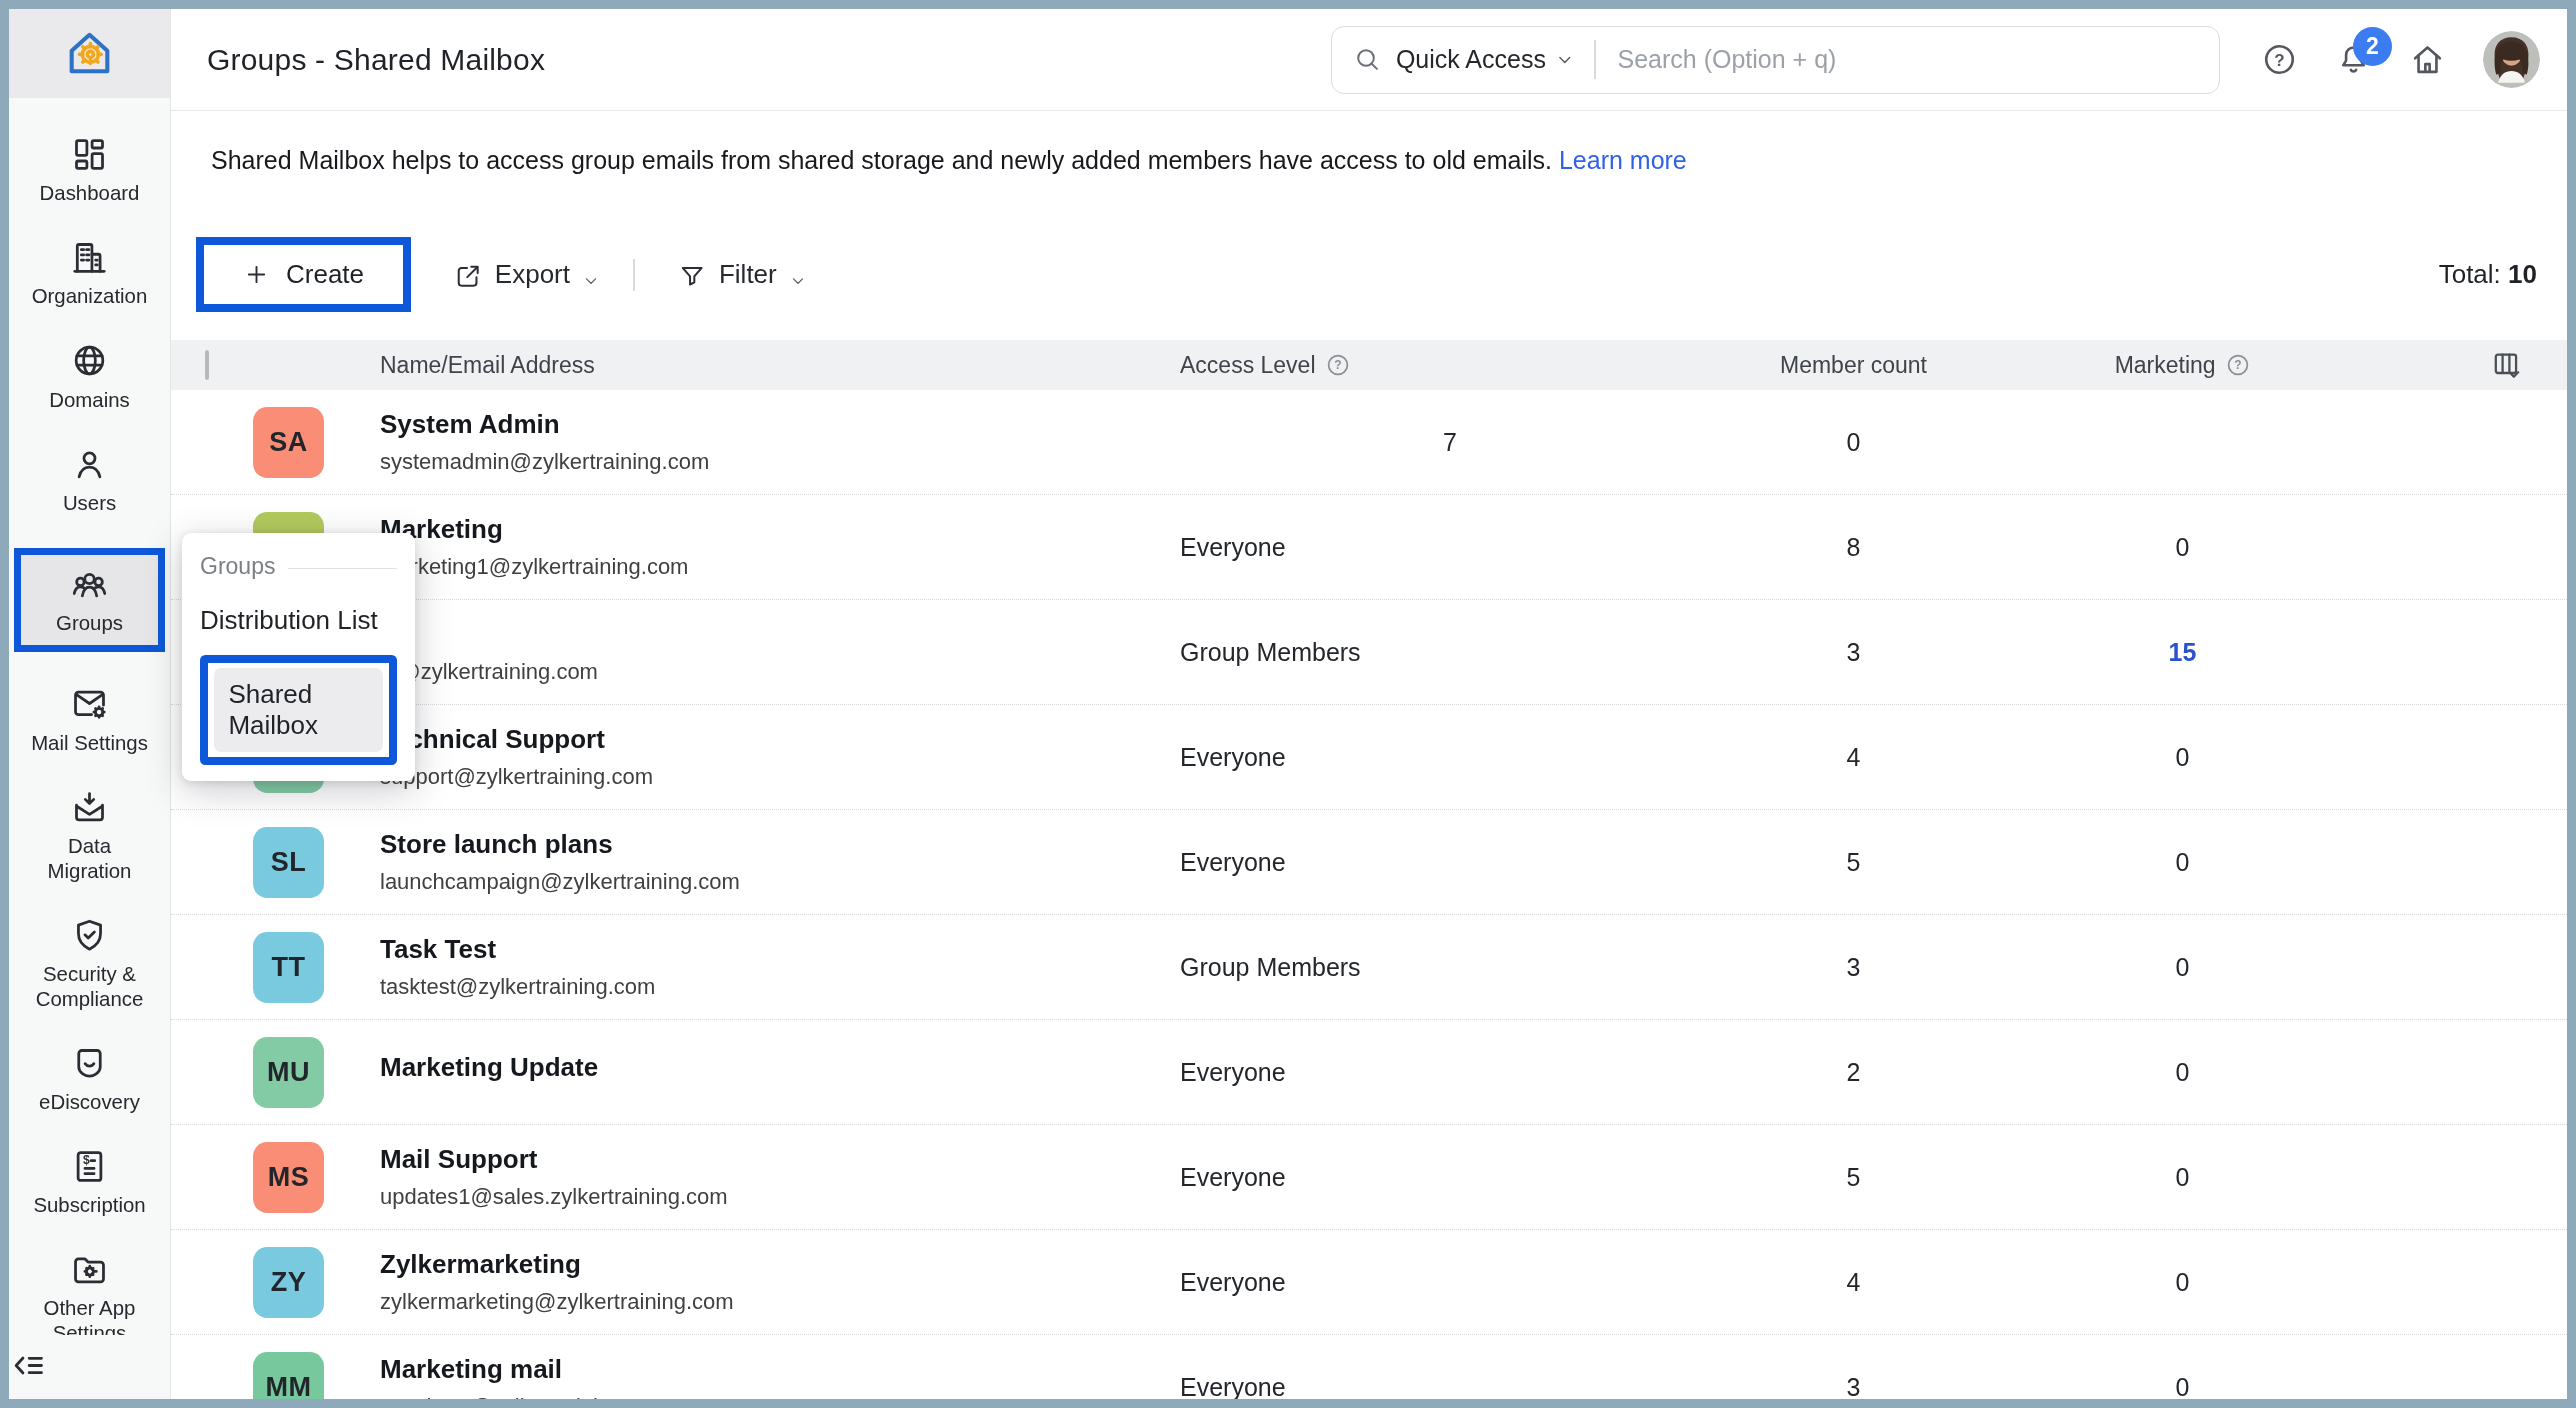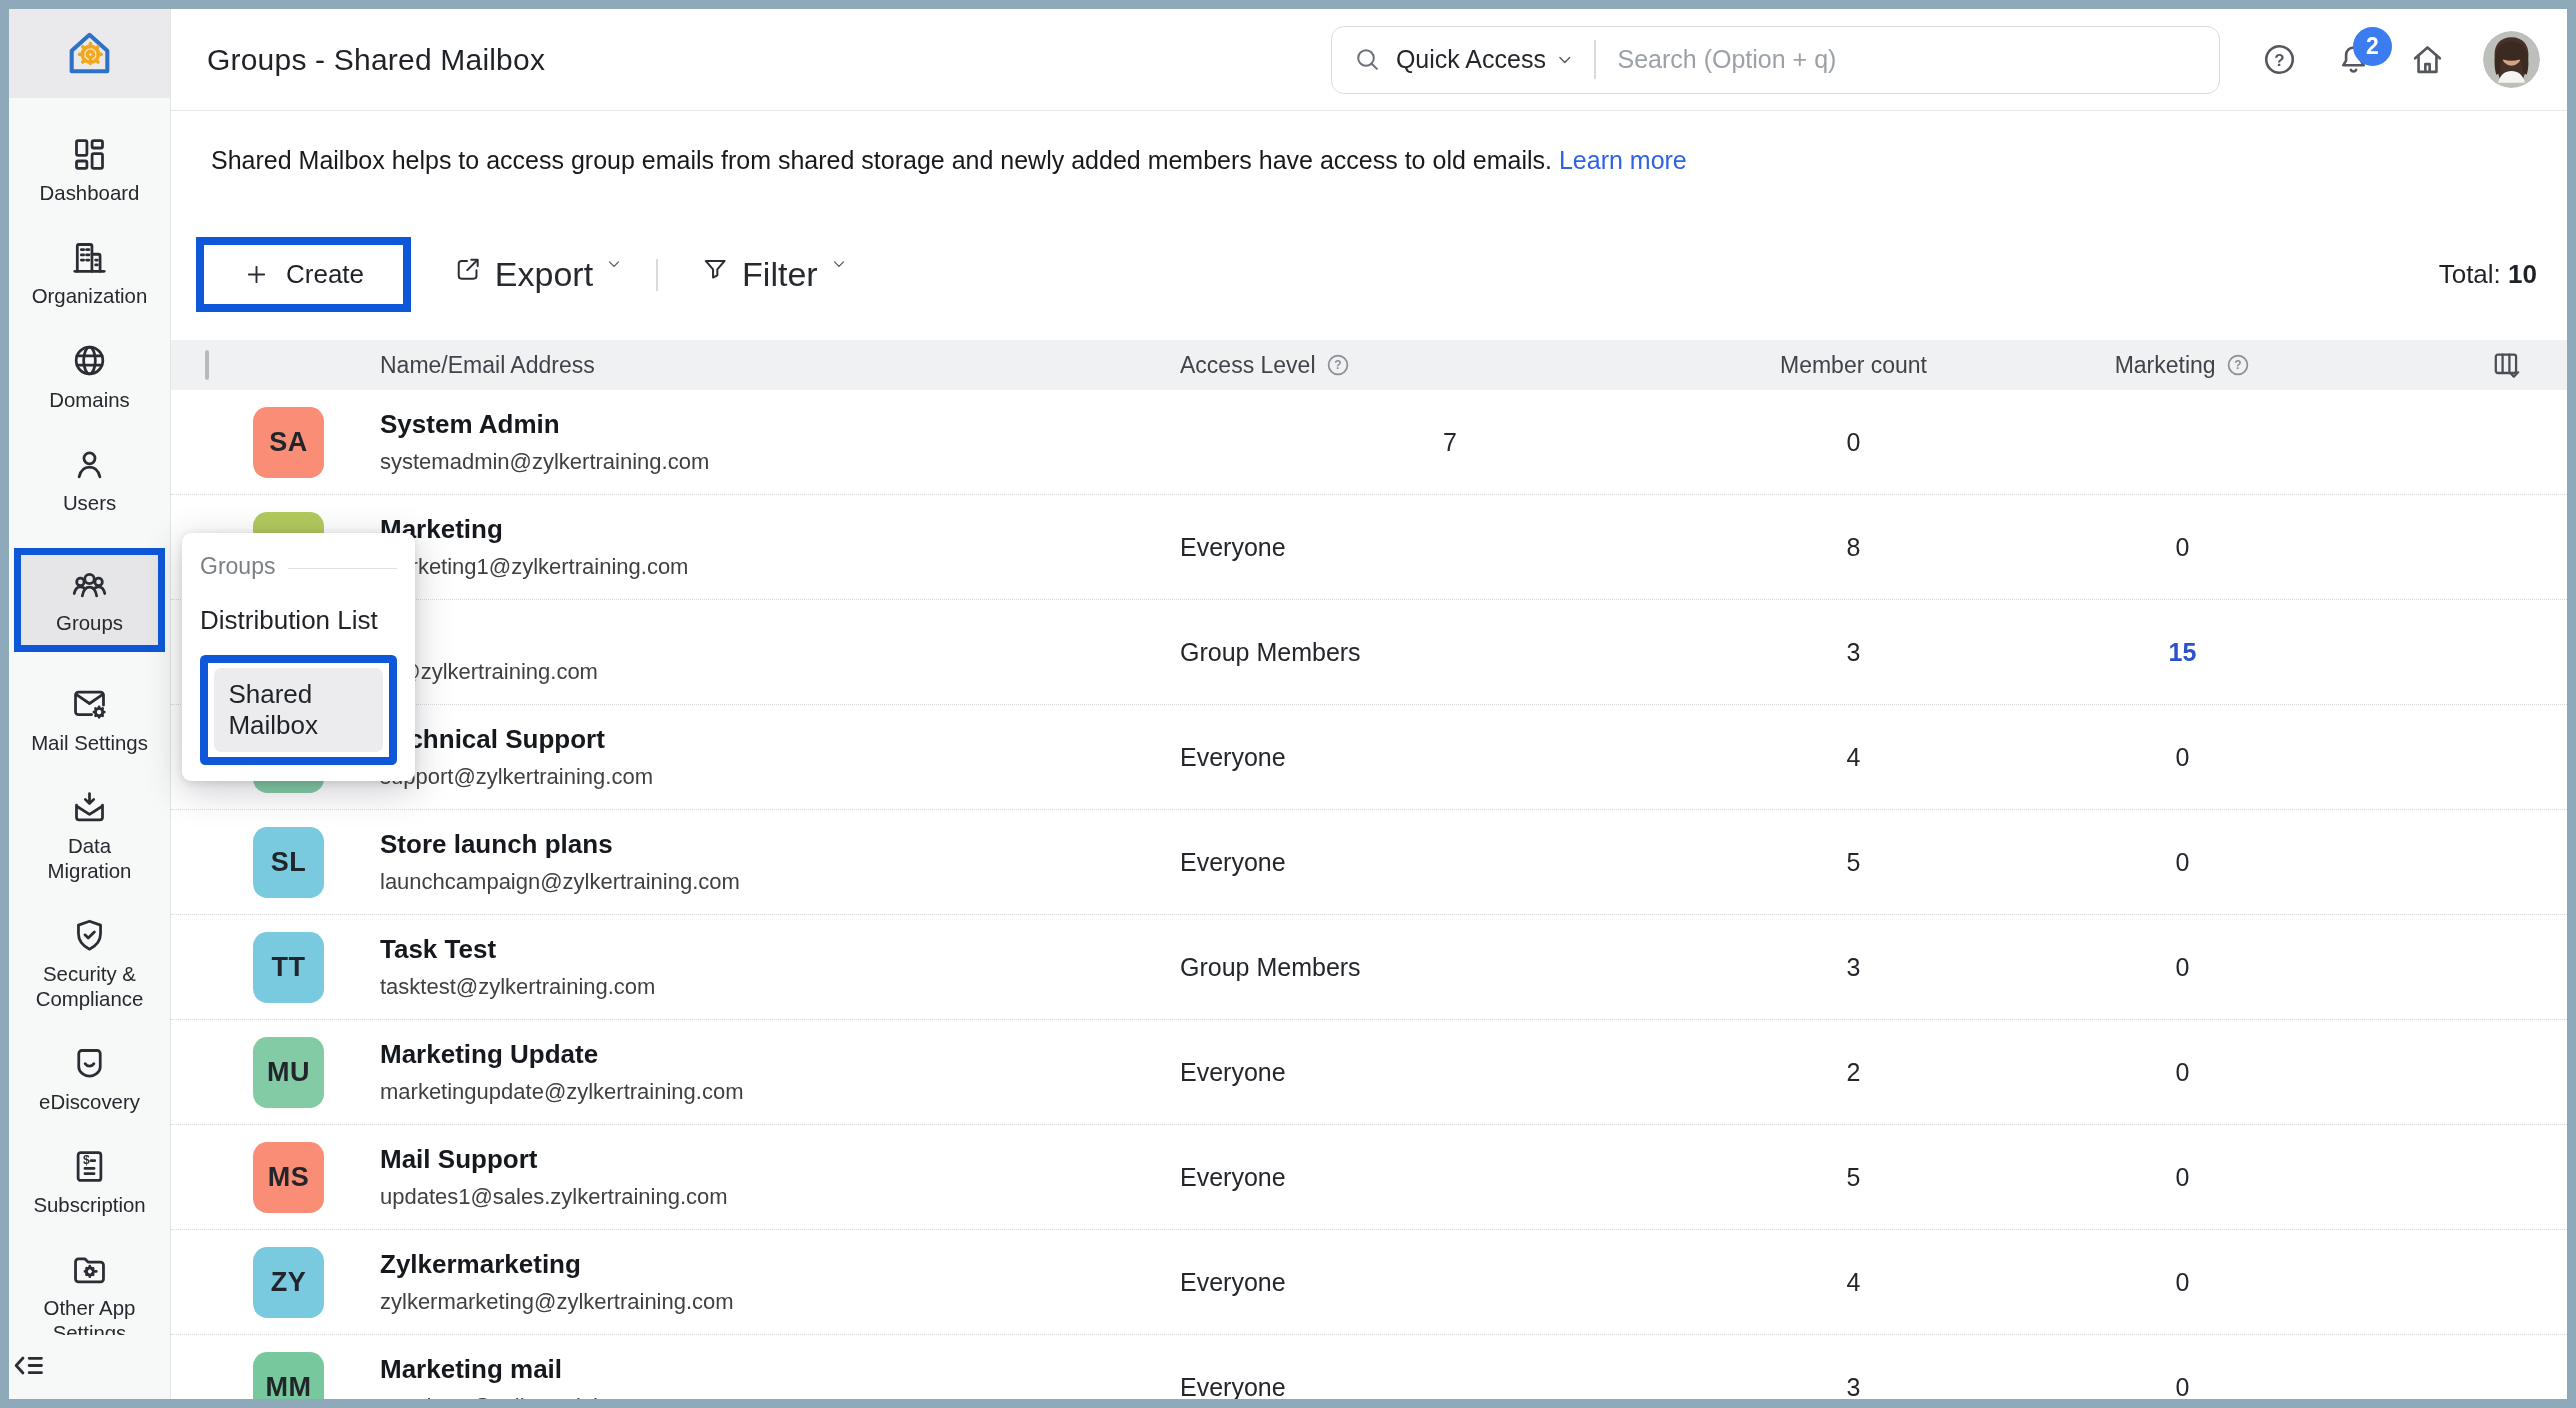--- a/index.html
+++ b/index.html
@@ -36,21 +36,21 @@
   .bellwrap{position:relative;}
   .badge{position:absolute;top:-14.2px;left:18px;min-width:39px;height:39px;border-radius:19.6px;background:var(--badge,#3B7CF1);color:#fff;font-size:23px;font-weight:600;display:flex;align-items:center;justify-content:center;padding:0 5.3px;}
   .avatar-top{width:57px;height:57px;border-radius:50%;overflow:hidden;flex:0 0 57px;cursor:pointer;}
 
   
   .banner{margin:34px 53px 16px 40px;font-size:25px;line-height:30px;color:#17191D;}
   .banner a{color:var(--link,#2F62E8);text-decoration:none;cursor:pointer;}
   .toolbar{display:flex;align-items:center;margin:41px 0 0 0;padding:0 30px 0 25px;height:85px;flex:0 0 85px;}
   .create-btn{display:flex;align-items:center;gap:16px;background:#fff;border:8px solid var(--anno,#0D57D8);padding:14.2px 39px;font-size:26px;color:#1E2126;cursor:pointer;font-family:inherit;}
   .plus{width:27px;height:27px;color:#2A2D33;}
-  .tool-btn{display:flex;align-items:flex-start;gap:12.4px;background:none;border:none;font-size:34px;color:#26292E;cursor:pointer;margin-left:37px;font-family:inherit;}
+  .tool-btn{display:flex;align-items:flex-end;gap:12.4px;background:none;border:none;font-size:26px;color:#26292E;cursor:pointer;margin-left:37px;font-family:inherit;}
   .ticon{width:28.4px;height:28.4px;color:#2A2D33;}
   .tchev{width:18px;height:18px;color:#55585E;}
   .tdiv{width:1.8px;height:32px;background:#D9DADC;margin-left:27px;}
   .total{margin-left:auto;font-size:26px;color:#1F2227;white-space:nowrap;}
   .total b{font-weight:700;}
 
   
   .thead,.trow{display:grid;grid-template-columns:82px 127px 800px 540px 267px 391px 1fr;align-items:center;}
   .thead{margin-top:23px;height:50px;flex:0 0 50px;background:#F0F1F3;font-size:23px;color:#3F434A;}
   .cb{width:30px;height:30px;border:2.7px solid #B6B9BE;border-radius:8px;background:#fff;margin-left:34px;cursor:pointer;}
@@ -481,21 +481,20 @@
   </div>
           <div class="trow">
     <div></div>
     <div>
               <span class="avatar" style="background: rgb(130, 203, 164);">
                 <span class="init">MU</span>
               </span>
             </div>
     <div>
       <div class="gname">Marketing Update</div>
-      <div class="gemail">marketingupdate@zylkertraining.com</div>
     </div>
     <div class="c-access">Everyone</div>
     <div class="c-member">2</div>
     <div class="c-mod">0</div>
     <div></div>
   </div>
           <div class="trow">
     <div></div>
     <div>
               <span class="avatar" style="background: rgb(249, 141, 118);">

